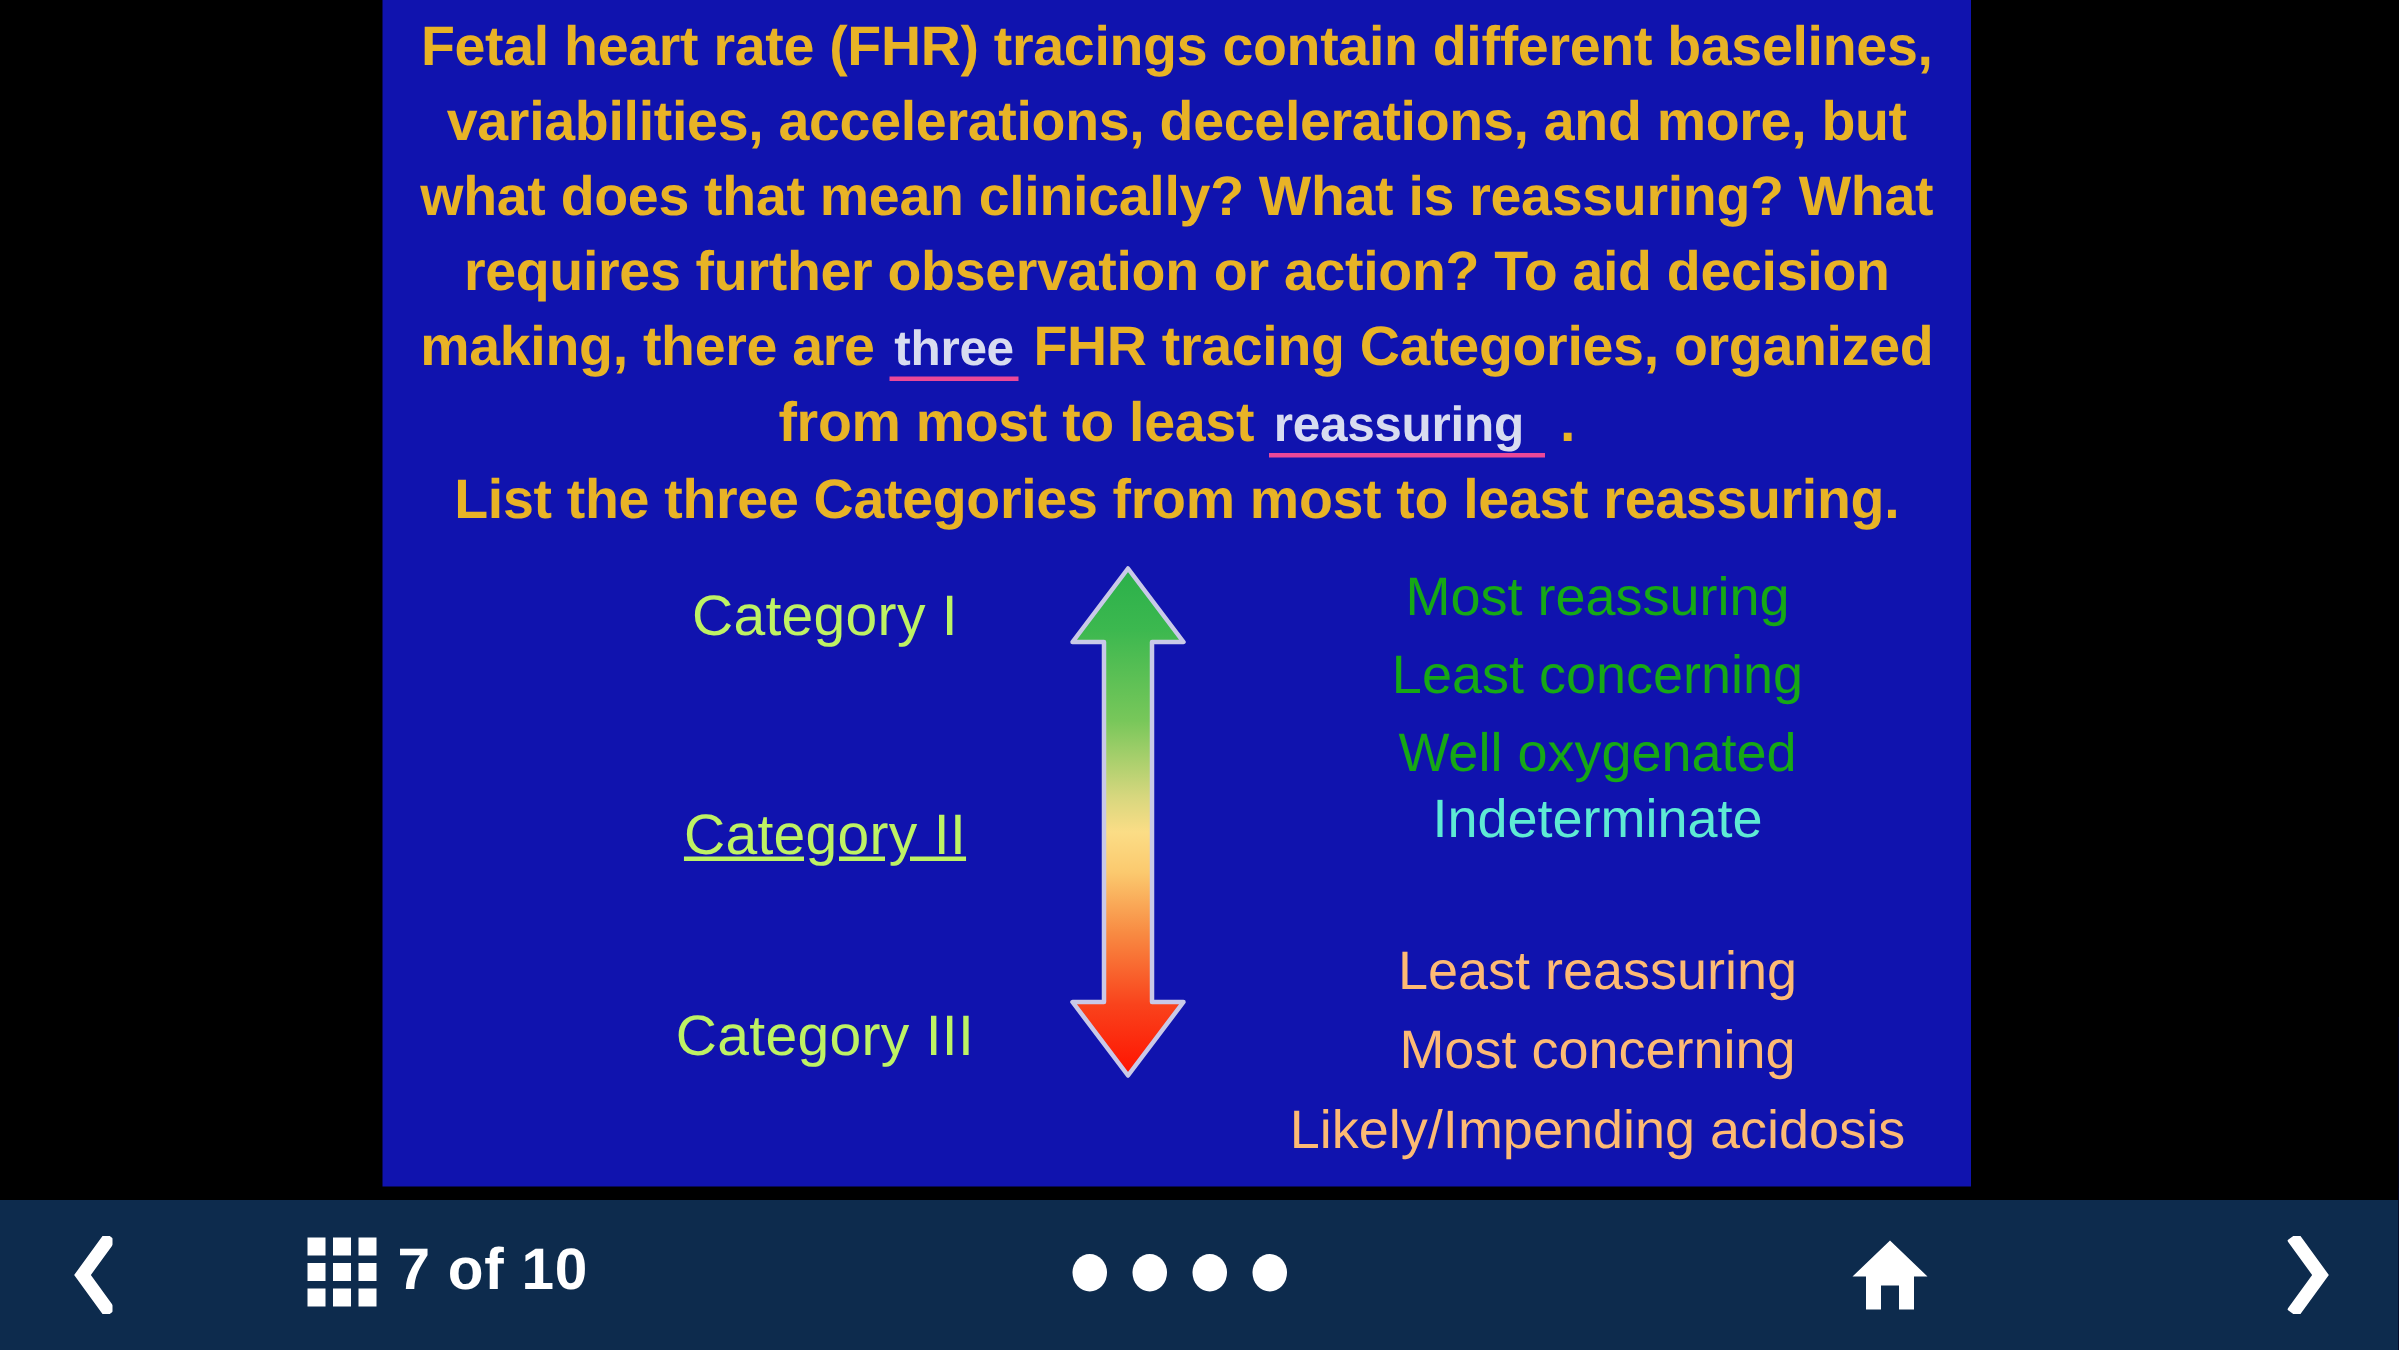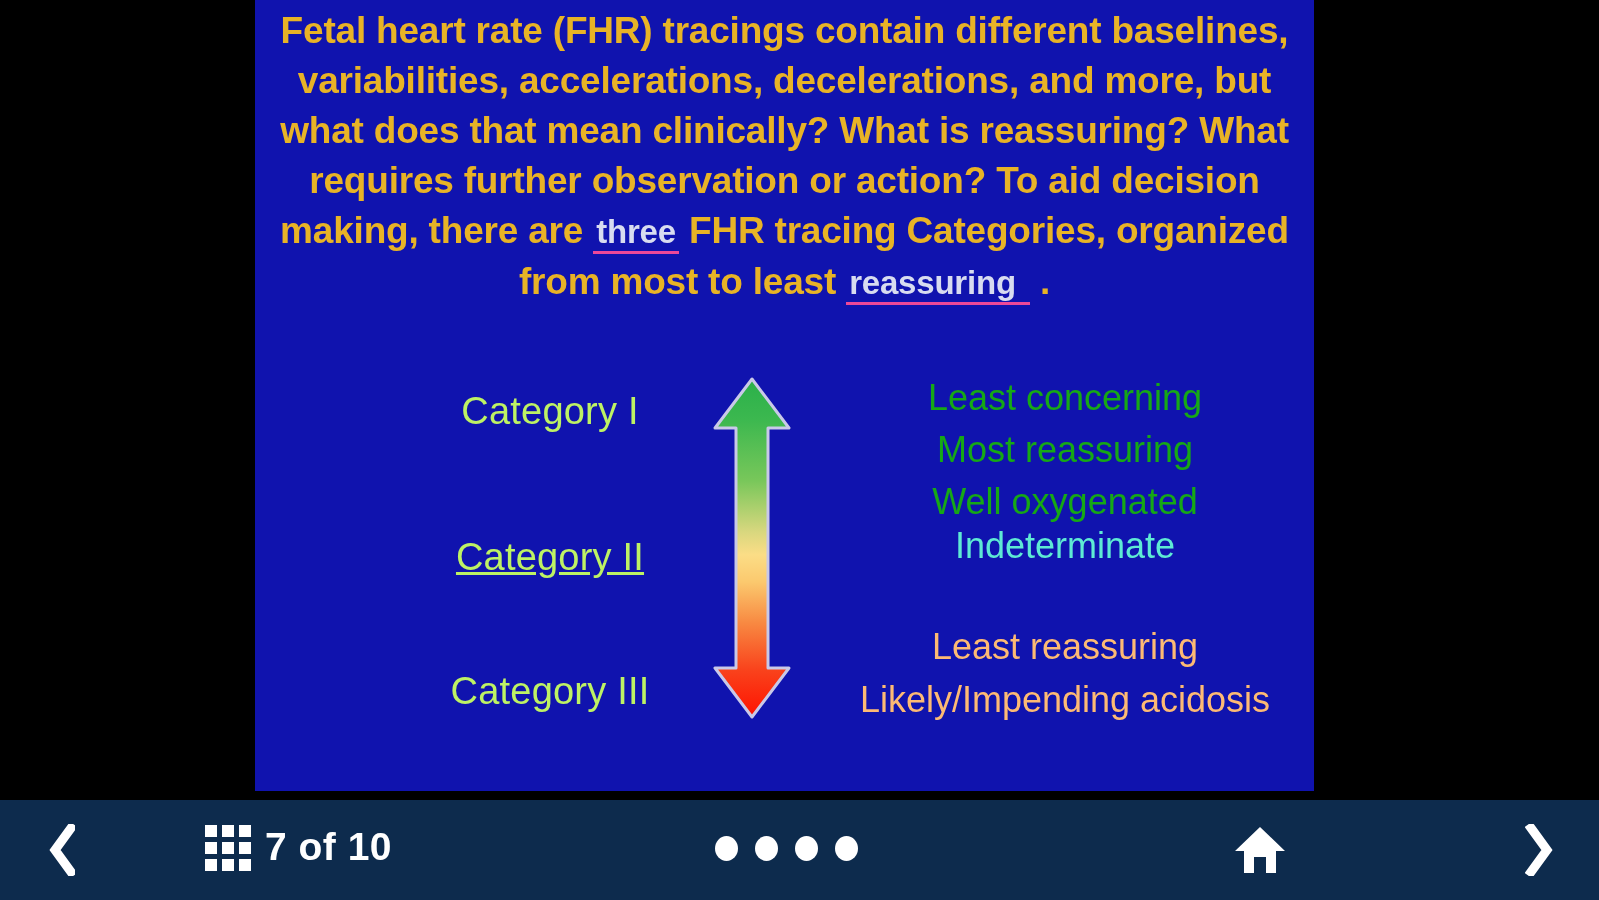--- a/index.html
+++ b/index.html
@@ -218,20 +218,21 @@
 </head>
 <body>
 
 <div id="app">
 
   <div class="slide-stage">
     <div class="slide">
 
       <div class="prompt">
         <span>Fetal heart rate (FHR) tracings contain different baselines, variabilities, accelerations, decelerations, and more, but what does that mean clinically? What is reassuring? What requires further observation or action? To aid decision making, there are </span><span class="blank">three</span><span> FHR tracing Categories, organized from most to least </span><span class="blank wide">reassuring</span><span> .</span>
+        <div>List the three Categories from most to least reassuring.</div>
       </div>
 
       <div class="answer-area">
 
         <div class="cat-col">
           <div class="cat-label c1">Category I</div>
           <div class="cat-label c2">Category II</div>
           <div class="cat-label c3">Category III</div>
         </div>
 
@@ -250,31 +251,32 @@
                 <stop offset="100%" stop-color="#ff1200"></stop>
               </linearGradient>
             </defs>
             <path d="M42 3 L79 52 L58 52 L58 292 L79 292 L42 341 L5 292 L26 292 L26 52 L5 52 Z" fill="url(#arrowGrad)" stroke="#c9c9e8" stroke-width="3" stroke-linejoin="round"></path>
           </svg>
         </div>
 
         <div class="desc-col">
 
           <div class="desc-block g">
+            <div class="desc-line">Most reassuring</div>
             <div class="desc-line">Least concerning</div>
-            <div class="desc-line">Most reassuring</div>
             <div class="desc-line">Well oxygenated</div>
           </div>
 
           <div class="desc-block w">
             <div class="desc-line">Indeterminate</div>
           </div>
 
           <div class="desc-block r">
             <div class="desc-line">Least reassuring</div>
+            <div class="desc-line">Most concerning</div>
             <div class="desc-line">Likely/Impending acidosis</div>
           </div>
 
         </div>
       </div>
 
     </div>
   </div>
 
   <div class="toolbar"></div>

